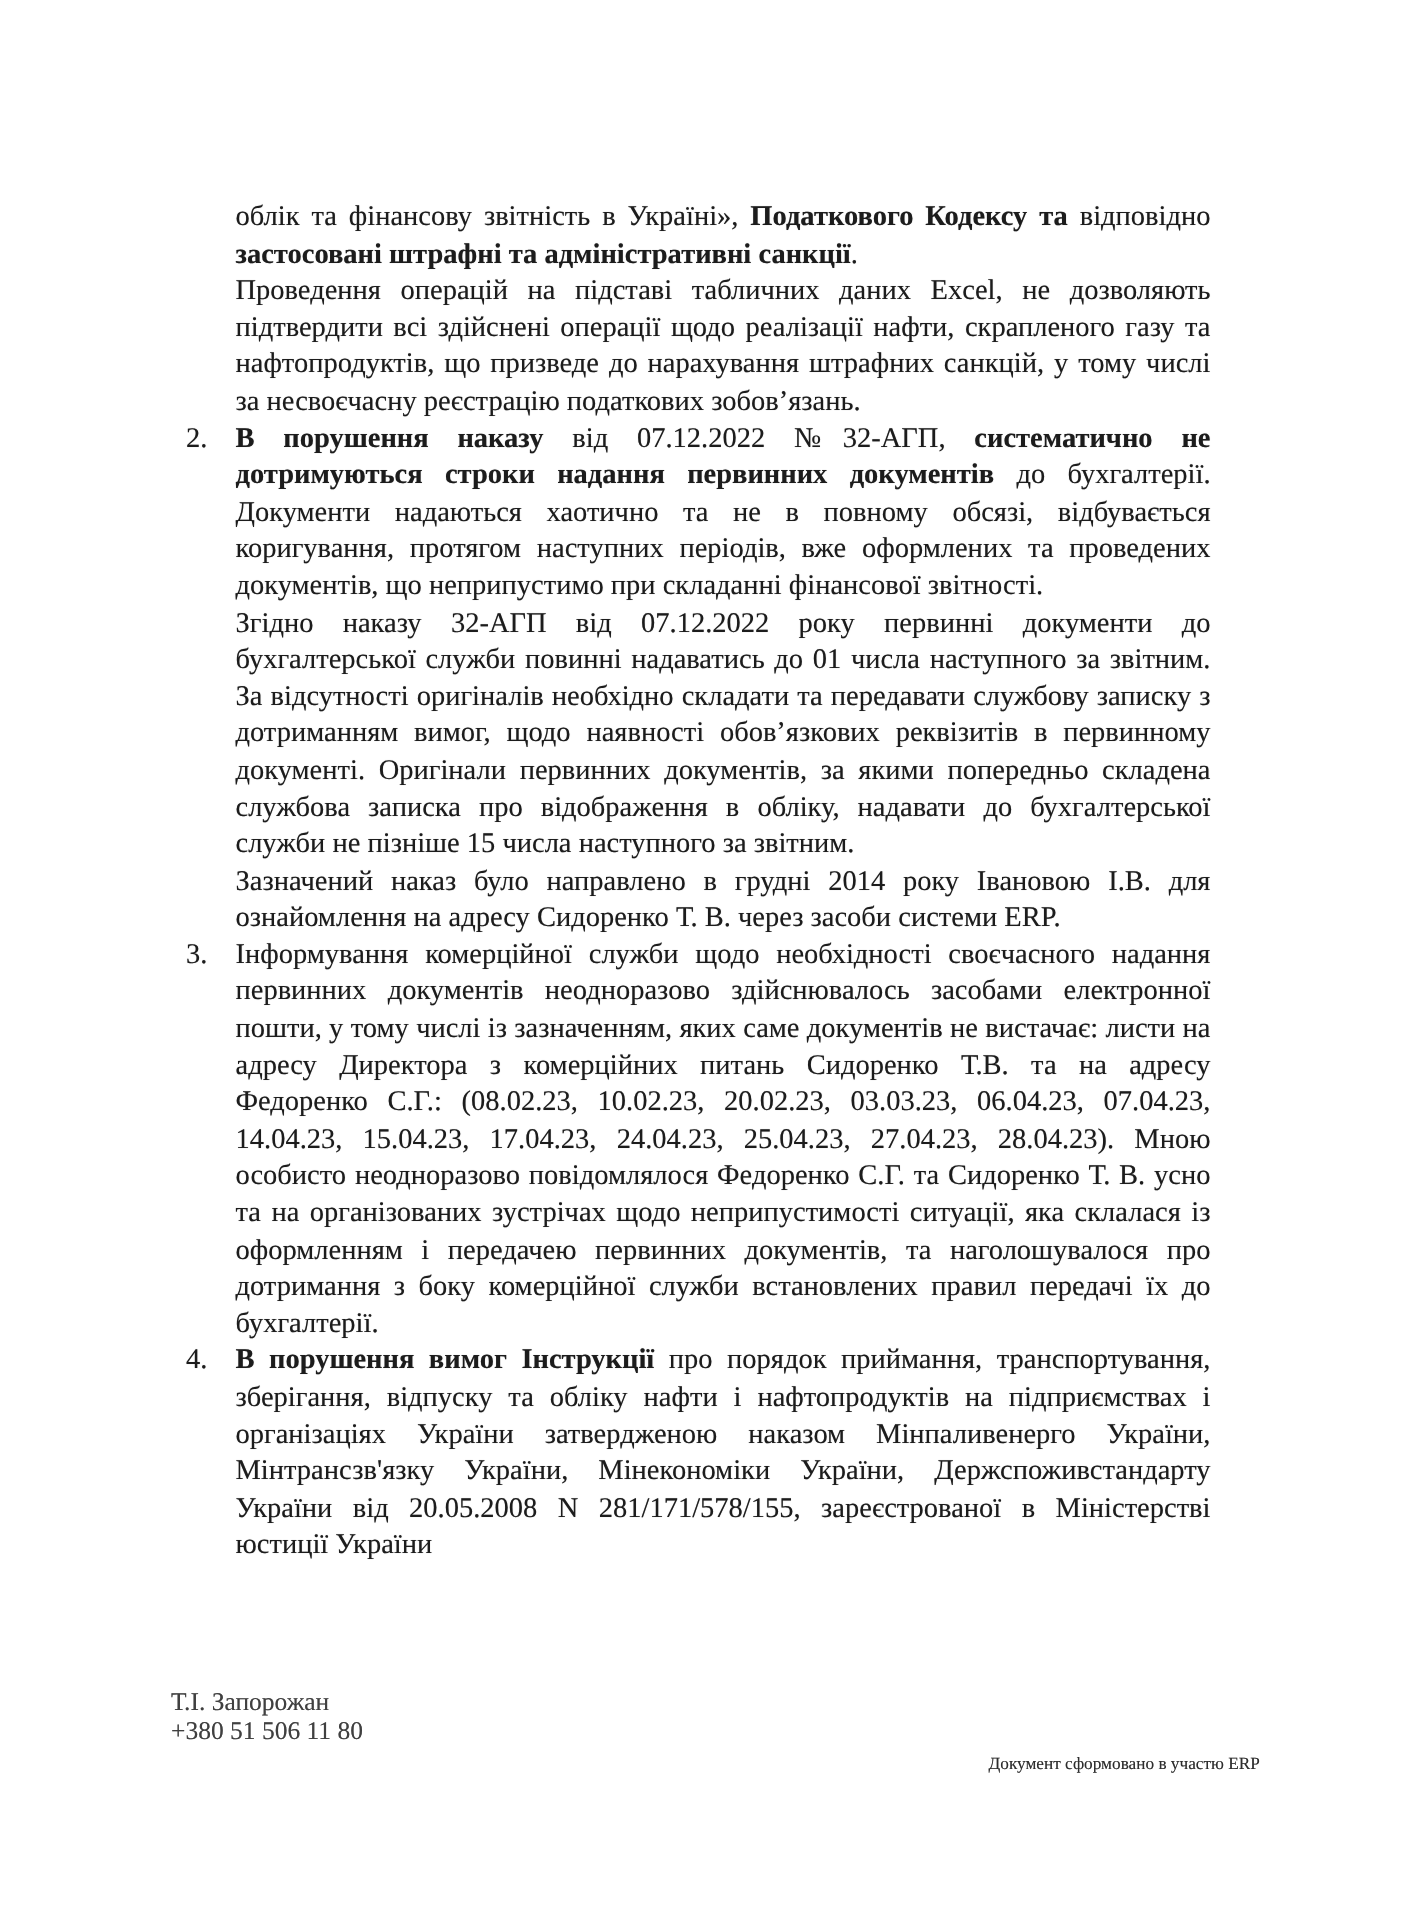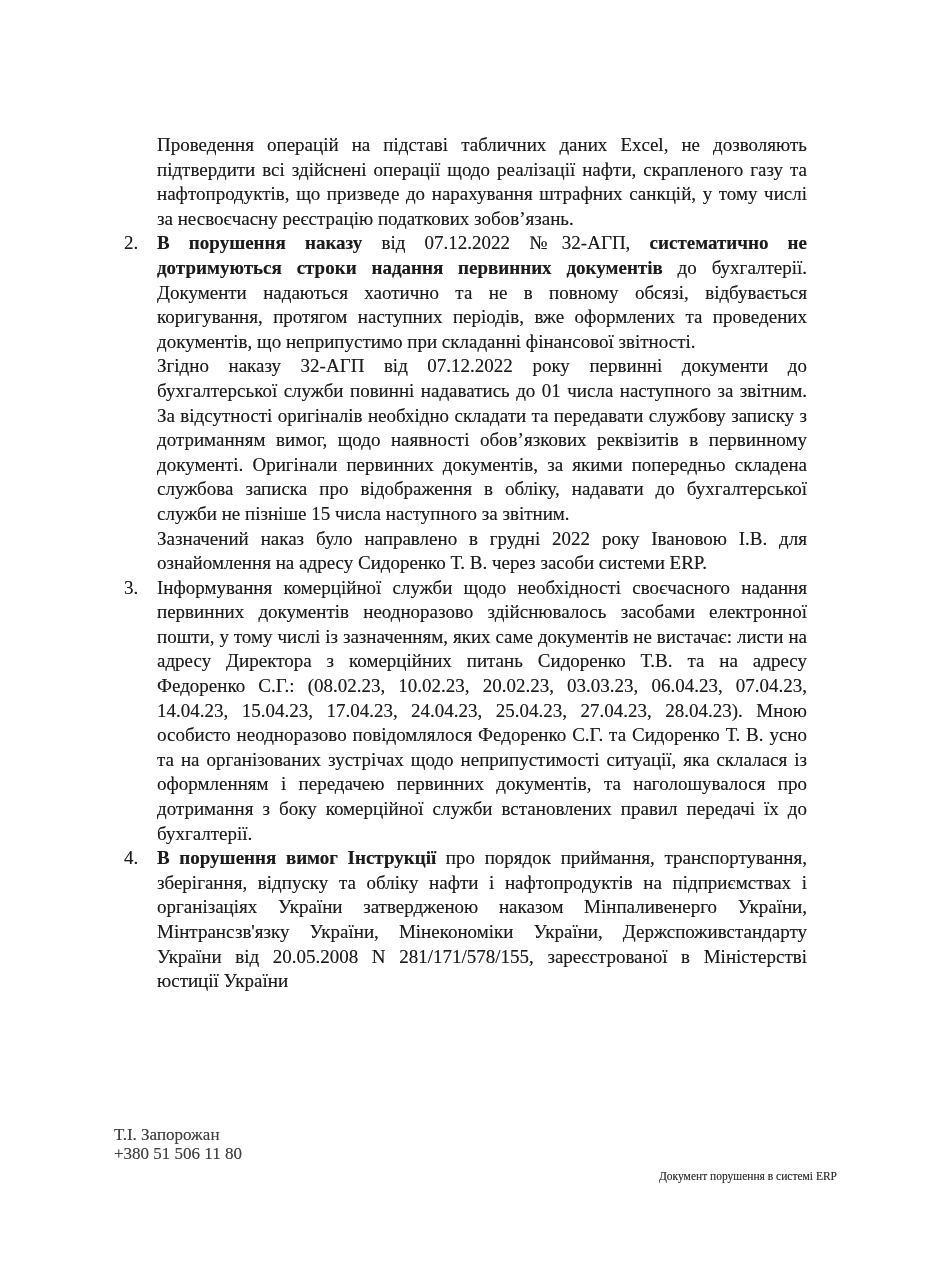--- a/index.html
+++ b/index.html
@@ -47,27 +47,28 @@
     font-size: 11.5px;
     color: #2e2e2e;
     text-shadow: 0 0 0.4px rgba(0,0,0,0.4);
   }
 </style>
 </head>
 <body>
 
 <div class="page">
   <div class="doc-body">
+      <p><span class="seg-r">облік та фінансову звітність в Україні», </span><span class="seg-b">Податкового Кодексу та </span><span class="seg-r">відповідно </span><span class="seg-b">застосовані штрафні та адміністративні санкції</span><span class="seg-r">.</span></p>
       <p><span class="seg-r">Проведення операцій на підставі табличних даних Excel, не дозволяють підтвердити всі здійснені операції щодо реалізації нафти, скрапленого газу та нафтопродуктів, що призведе до нарахування штрафних санкцій, у тому числі за несвоєчасну реєстрацію податкових зобов’язань.</span></p>
       <div class="li">
         <span class="num">2.</span>
         <div class="li-body">
           <p><span class="seg-b">В порушення наказу </span><span class="seg-r">від 07.12.2022 №32-АГП, </span><span class="seg-b">систематично не дотримуються строки надання первинних документів </span><span class="seg-r">до бухгалтерії. Документи надаються хаотично та не в повному обсязі, відбувається коригування, протягом наступних періодів, вже оформлених та проведених документів, що неприпустимо при складанні фінансової звітності.</span></p>
           <p><span class="seg-r">Згідно наказу 32-АГП від 07.12.2022 року первинні документи до бухгалтерської служби повинні надаватись до 01 числа наступного за звітним.  За відсутності оригіналів необхідно складати та передавати службову записку з дотриманням вимог, щодо наявності обов’язкових реквізитів в первинному документі. Оригінали первинних документів, за якими попередньо складена службова записка про відображення в обліку, надавати до бухгалтерської служби не пізніше 15 числа наступного за звітним.</span></p>
-          <p><span class="seg-r">Зазначений наказ було направлено в грудні 2022 року Івановою І.В. для ознайомлення на адресу Сидоренко Т. В. через засоби системи ERP.</span></p>
+          <p><span class="seg-r">Зазначений наказ було направлено в грудні 2014 року Івановою І.В. для ознайомлення на адресу Сидоренко Т. В. через засоби системи ERP.</span></p>
         </div>
       </div>
       <div class="li">
         <span class="num">3.</span>
         <div class="li-body">
           <p><span class="seg-r">Інформування комерційної служби щодо необхідності своєчасного надання первинних документів неодноразово здійснювалось засобами електронної пошти, у тому числі із зазначенням, яких саме документів не вистачає: листи  на адресу Директора з комерційних питань Сидоренко Т.В. та на адресу Федоренко С.Г.: (08.02.23, 10.02.23, 20.02.23, 03.03.23, 06.04.23, 07.04.23, 14.04.23, 15.04.23, 17.04.23, 24.04.23, 25.04.23, 27.04.23, 28.04.23). Мною особисто неодноразово повідомлялося Федоренко С.Г. та Сидоренко Т. В. усно та на організованих зустрічах щодо неприпустимості ситуації, яка склалася із оформленням і передачею первинних документів, та наголошувалося про дотримання з боку комерційної служби встановлених правил передачі їх до бухгалтерії.</span></p>
         </div>
       </div>
       <div class="li">
         <span class="num">4.</span>
@@ -75,14 +76,14 @@
           <p><span class="seg-b">В порушення вимог Інструкції </span><span class="seg-r">про порядок приймання, транспортування, зберігання, відпуску та обліку нафти і нафтопродуктів на підприємствах і організаціях України затвердженою наказом Мінпаливенерго України, Мінтрансзв'язку України, Мінекономіки України, Держспоживстандарту України від 20.05.2008 N 281/171/578/155, зареєстрованої в Міністерстві юстиції України</span></p>
         </div>
       </div>
     </div>
 
   <div class="footer-left">
     <div>Т.І. Запорожан</div>
     <div>+380 51 506 11 80</div>
   </div>
 
-  <div class="footer-right">Документ порушення в системі ERP</div>
+  <div class="footer-right">Документ сформовано в участю ERP</div>
 </div>
 
 </body></html>

